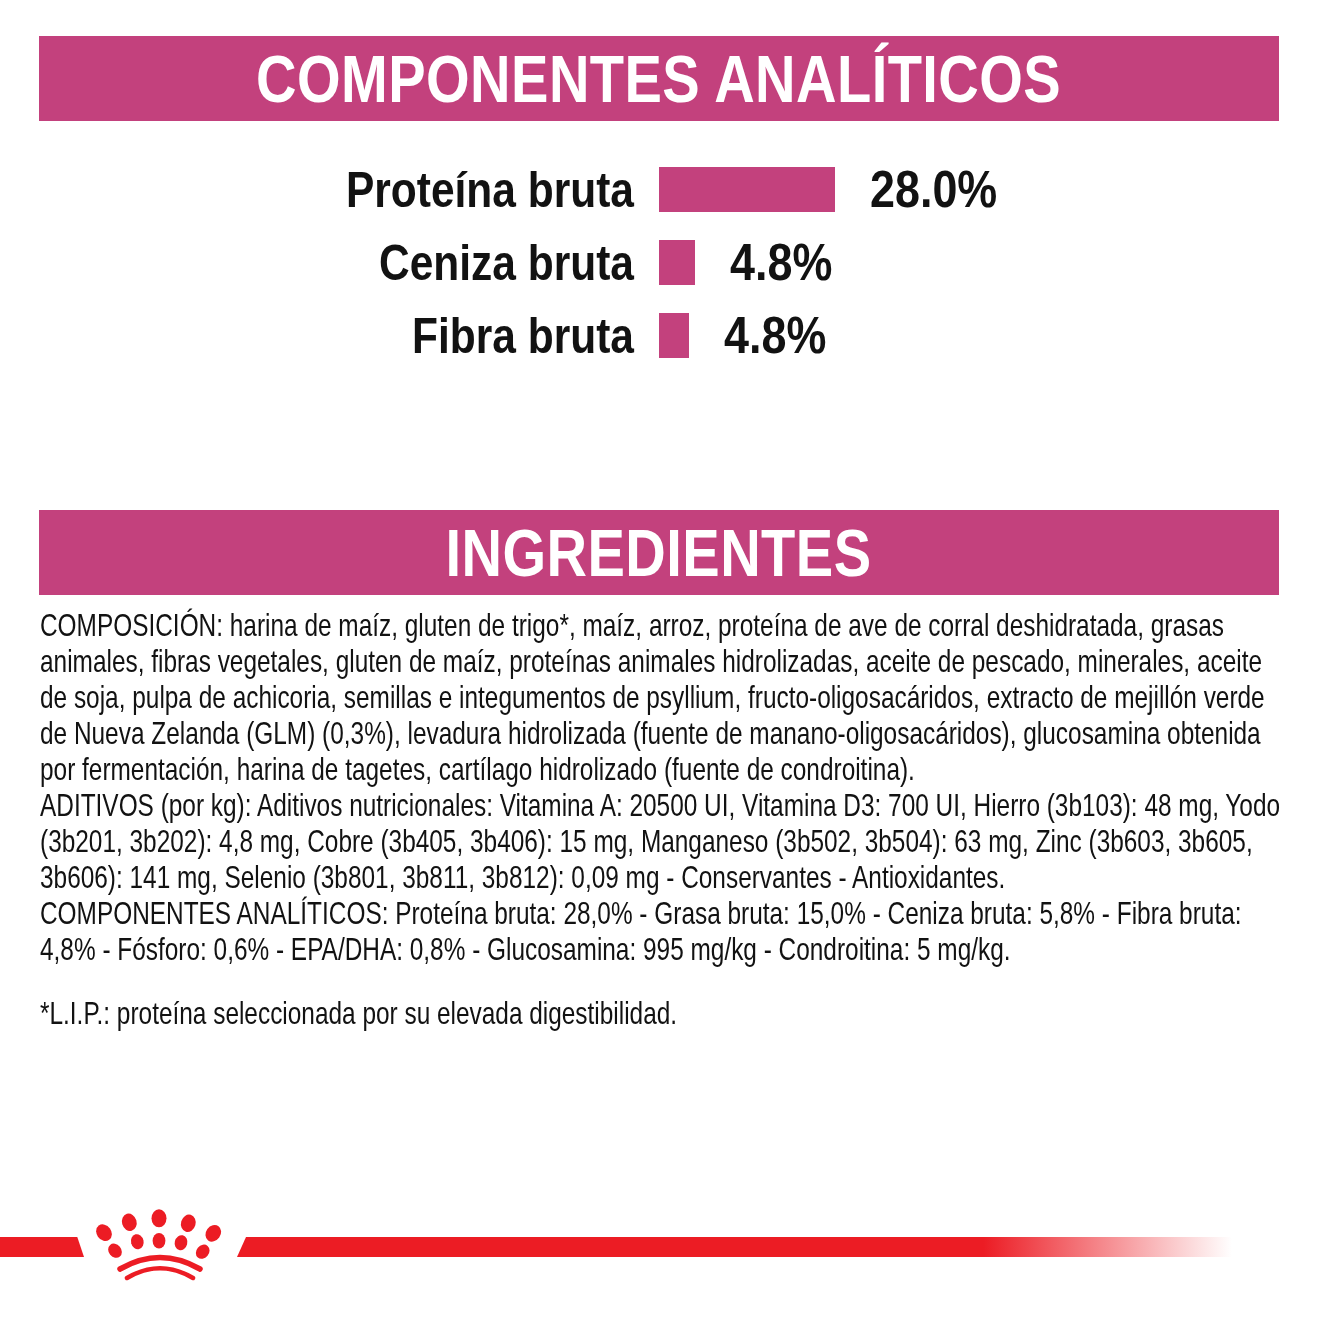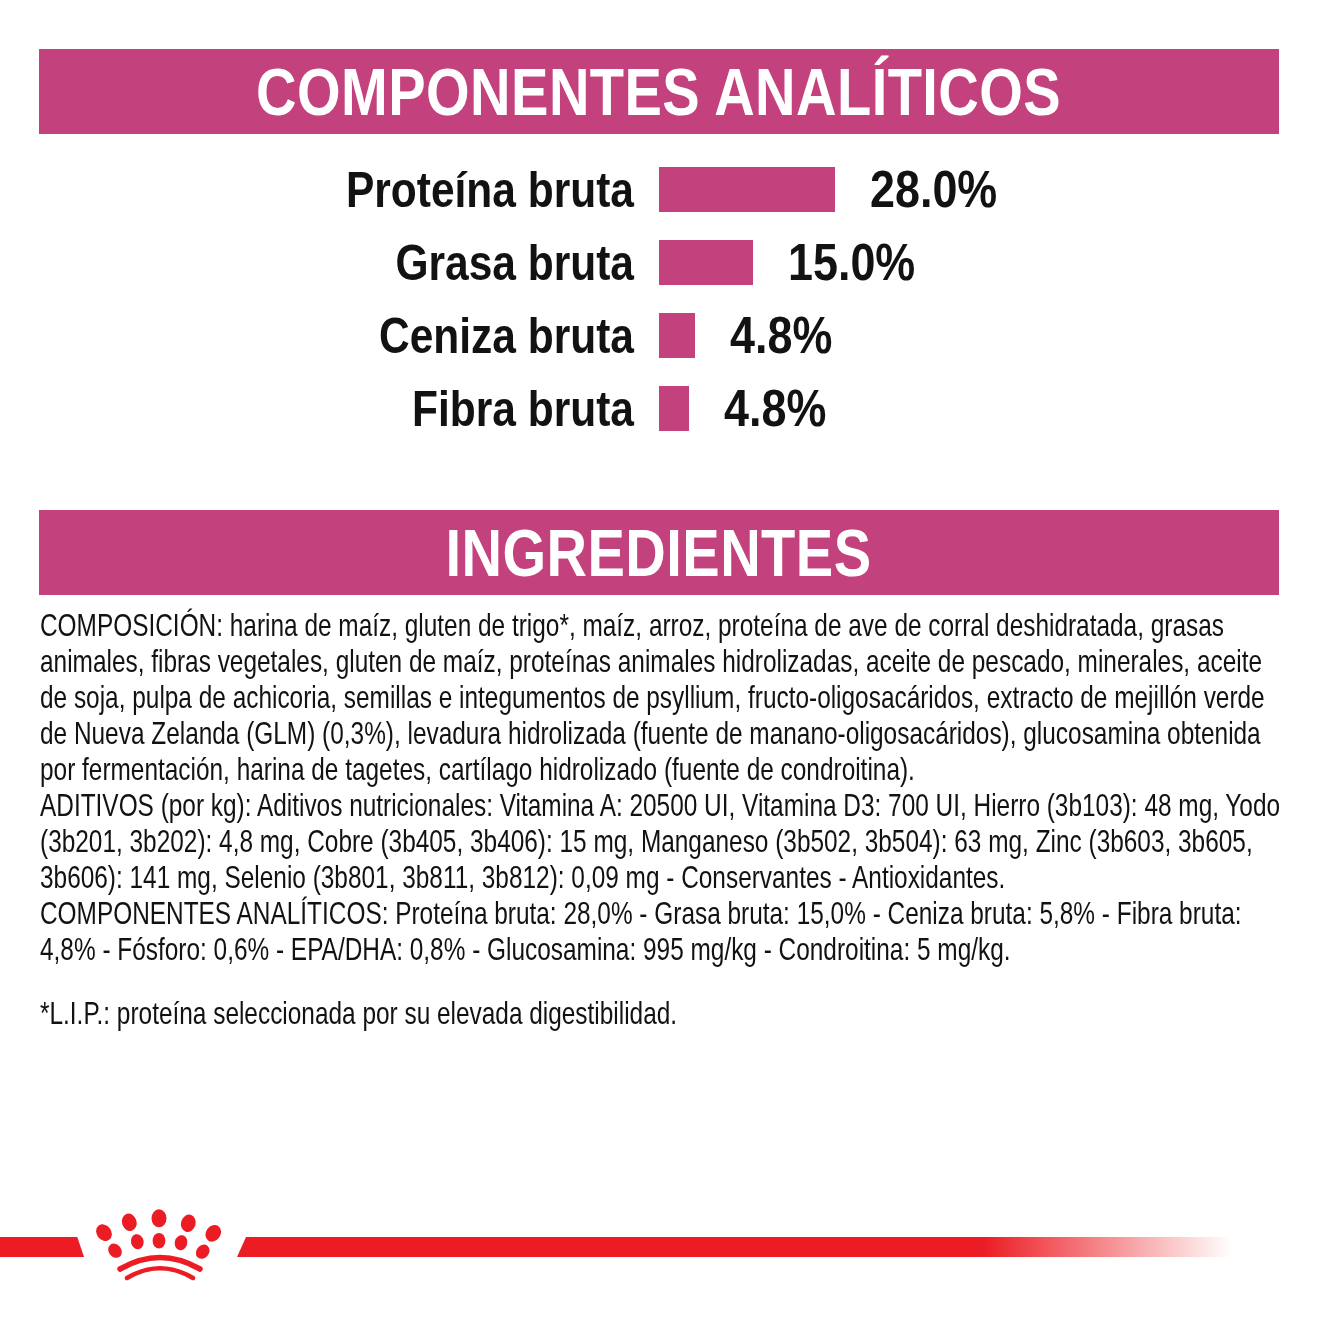--- a/index.html
+++ b/index.html
@@ -24,21 +24,21 @@
     position:absolute;left:39px;width:1240px;height:85px;
     background:var(--magenta);
     display:flex;align-items:center;justify-content:center;
   }
   .banner-title{
     color:#ffffff;font-weight:700;font-size:66px;line-height:1;
     white-space:nowrap;display:inline-block;
     transform:scaleX(0.85);transform-origin:center center;
     letter-spacing:0.5px;
   }
-  #banner-analytical{top:49px;}
+  #banner-analytical{top:36px;}
   #banner-ingredients{top:510px;}
   
   .chart{position:absolute;top:167px;left:0;width:1320px;}
   .chart-row{display:flex;align-items:center;height:45px;margin-bottom:28px;}
   .chart-label{
     width:634px;text-align:right;
     font-weight:700;font-size:50px;color:var(--ink);line-height:1;
     white-space:nowrap;display:inline-block;
     transform:scaleX(0.85);transform-origin:right center;
   }
@@ -82,25 +82,20 @@
     <span class="banner-title">COMPONENTES ANALÍTICOS</span>
   </div>
 
   <div class="chart">
     <div class="chart-row">
       <span class="chart-label">Proteína bruta</span>
       <span class="chart-bar" style="width: 175.84px;"></span>
       <span class="chart-pct">28.0%</span>
     </div>
     <div class="chart-row">
-      <span class="chart-label">Grasa bruta</span>
-      <span class="chart-bar" style="width: 94.2px;"></span>
-      <span class="chart-pct">15.0%</span>
-    </div>
-    <div class="chart-row">
       <span class="chart-label">Ceniza bruta</span>
       <span class="chart-bar" style="width: 36.424px;"></span>
       <span class="chart-pct">4.8%</span>
     </div>
     <div class="chart-row">
       <span class="chart-label">Fibra bruta</span>
       <span class="chart-bar" style="width: 30.144px;"></span>
       <span class="chart-pct">4.8%</span>
     </div>
   </div>

